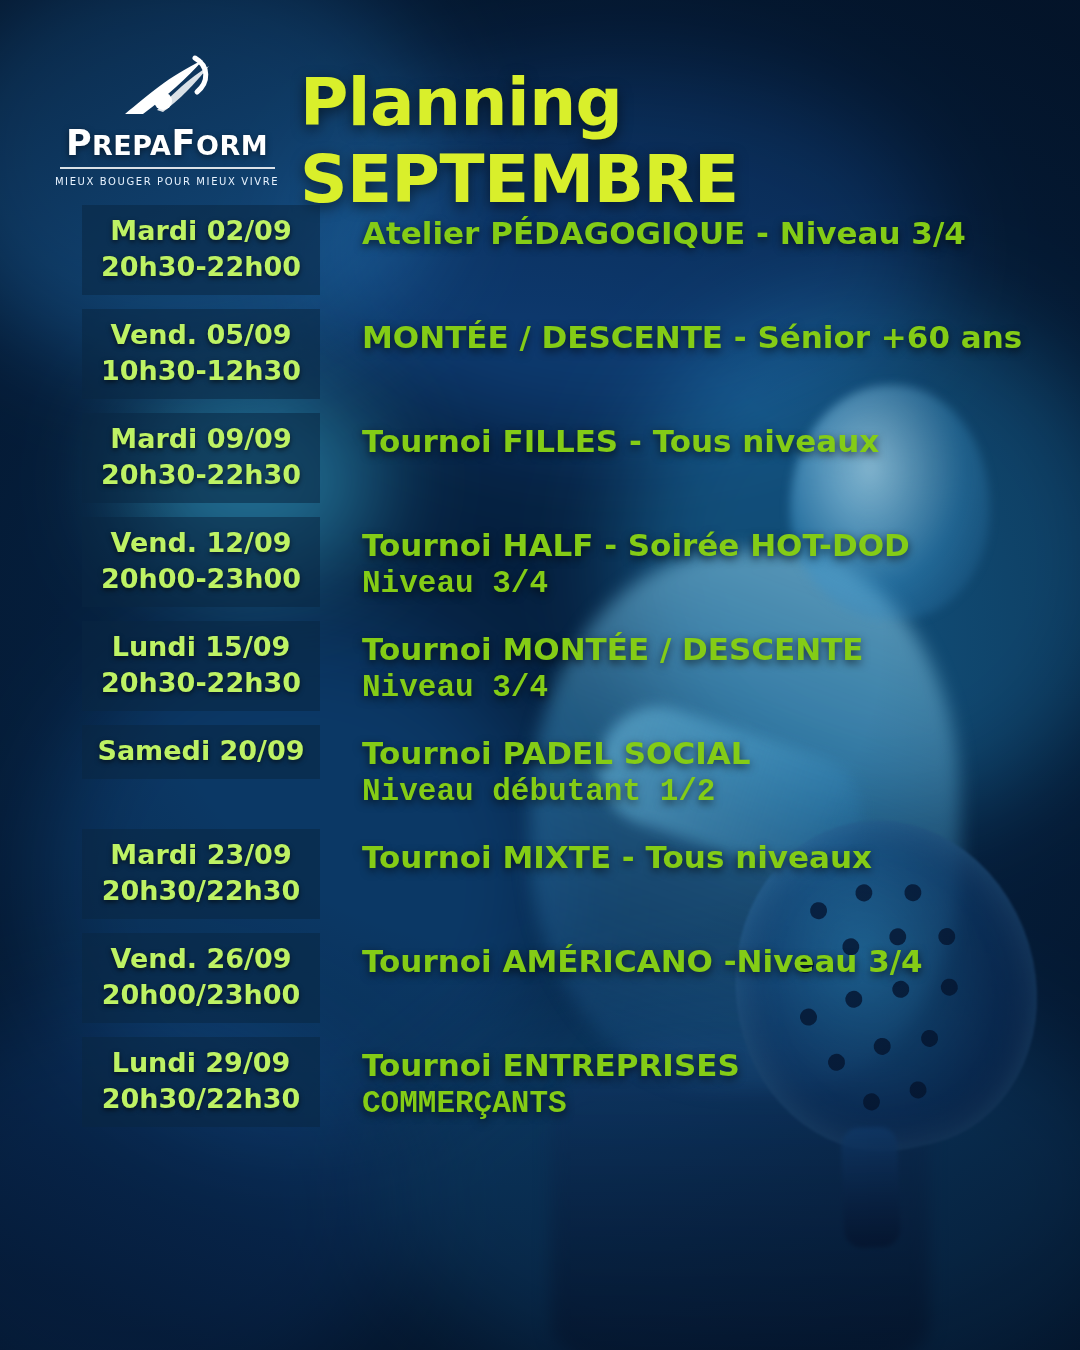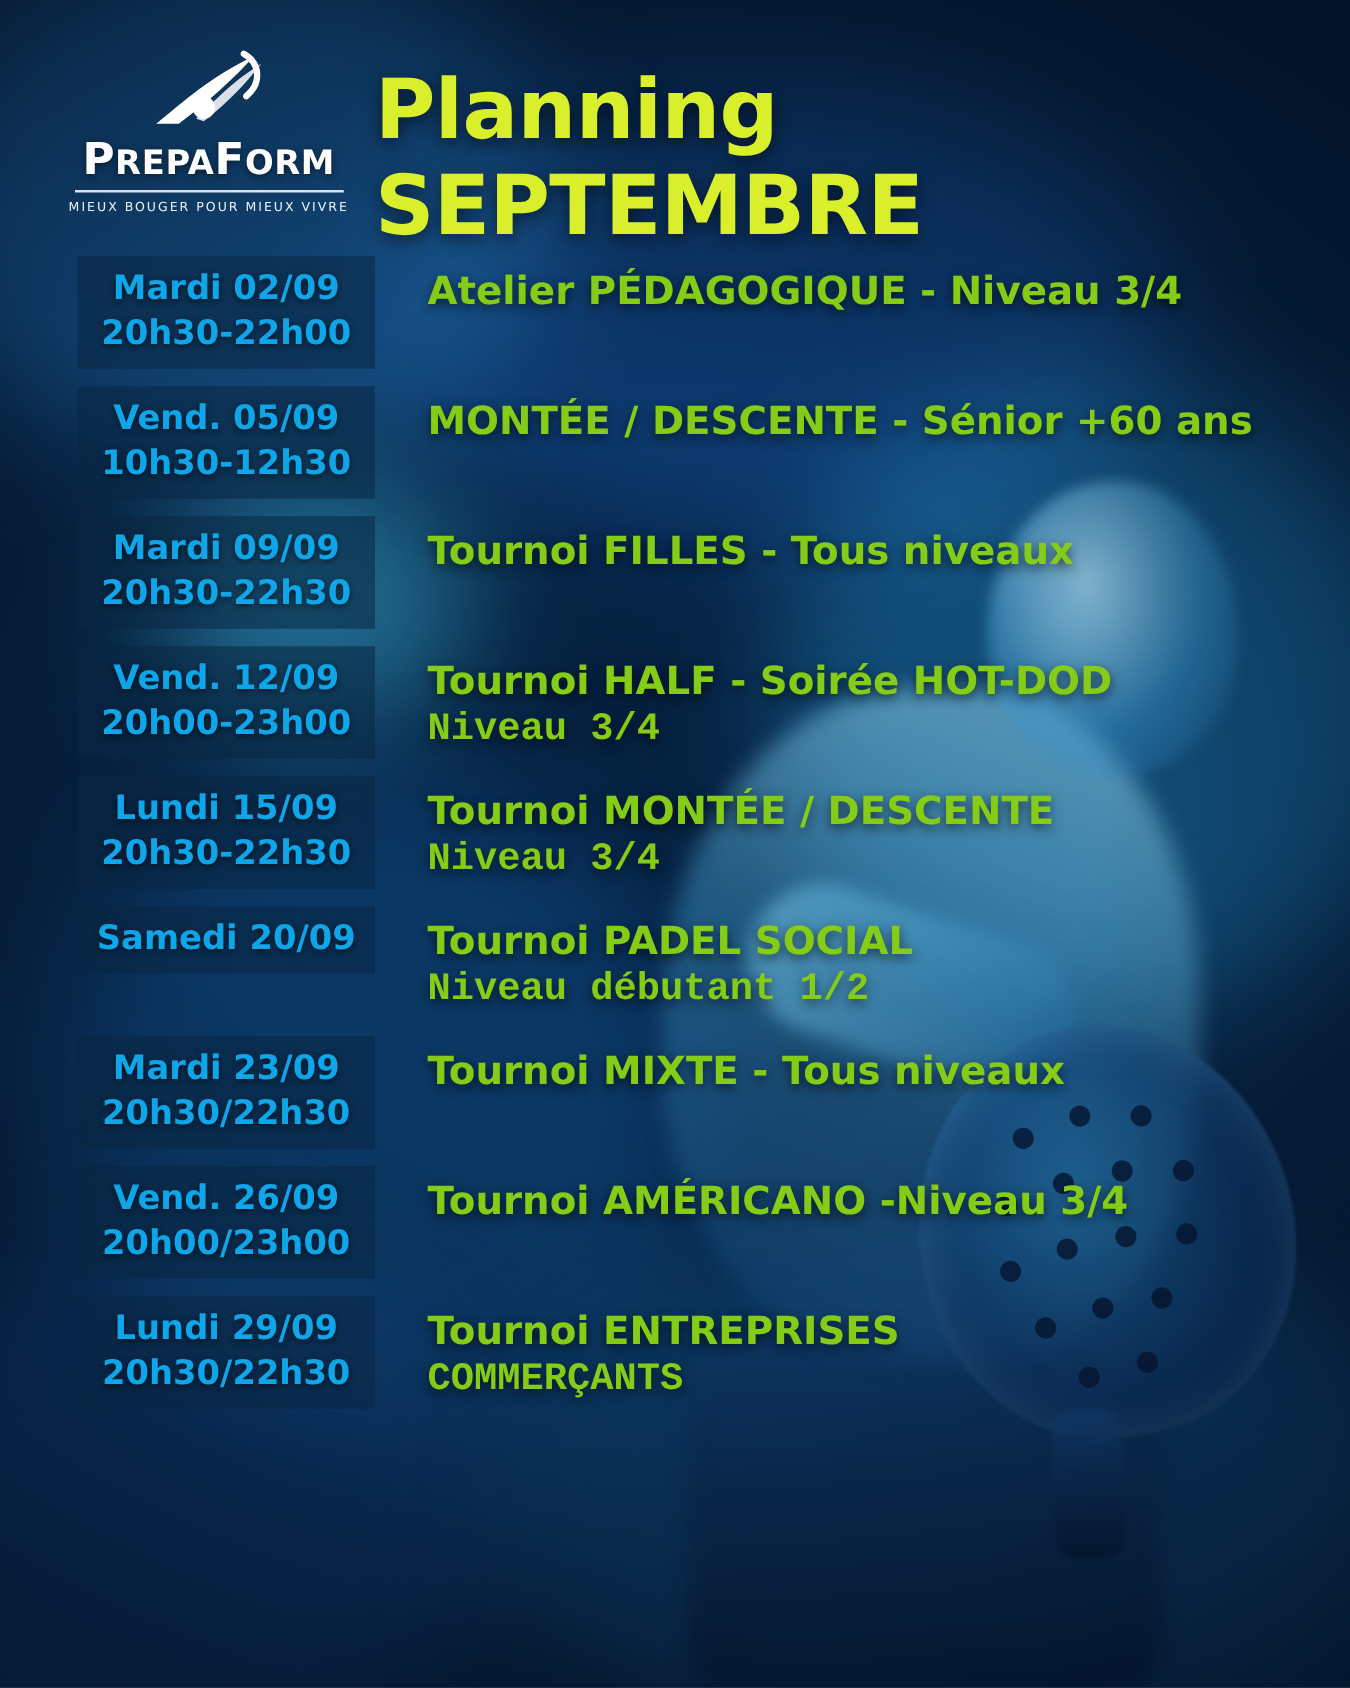--- a/index.html
+++ b/index.html
@@ -116,21 +116,21 @@
     width: 56px; height: 120px;
     background: linear-gradient(180deg, rgba(22,78,140,0.75), rgba(7,30,65,0.9));
     border-radius: 18px;
     transform: rotate(10deg);
     filter: blur(2px);
   }
 
   
   .header {
     position: absolute;
-    left: 0; top: 1px;
+    left: 0; top: 16px;
     width: 1080px;
     height: 190px;
   }
   .logo {
     position: absolute;
     left: 52px; top: 36px;
     width: 230px;
     text-align: center;
     color: #ffffff;
   }
@@ -184,24 +184,24 @@
     top: 205px;
     width: 1080px;
   }
   .row {
     display: flex;
     align-items: flex-start;
     min-height: 104px;
   }
   .datebox {
     width: 238px;
-    margin-left: 62px;
+    margin-left: 82px;
     flex: 0 0 auto;
     background: rgba(9, 38, 66, 0.55);
-    color: #0ea5e9;
+    color: #bef264;
     padding: 8px 10px 10px 10px;
     box-sizing: border-box;
     text-align: center;
     font-size: 27px;
     font-weight: 700;
     line-height: 1.33;
     text-shadow: 0 2px 5px rgba(0,0,0,0.6);
   }
   .datebox .d2 { display: block; }
   .event {

